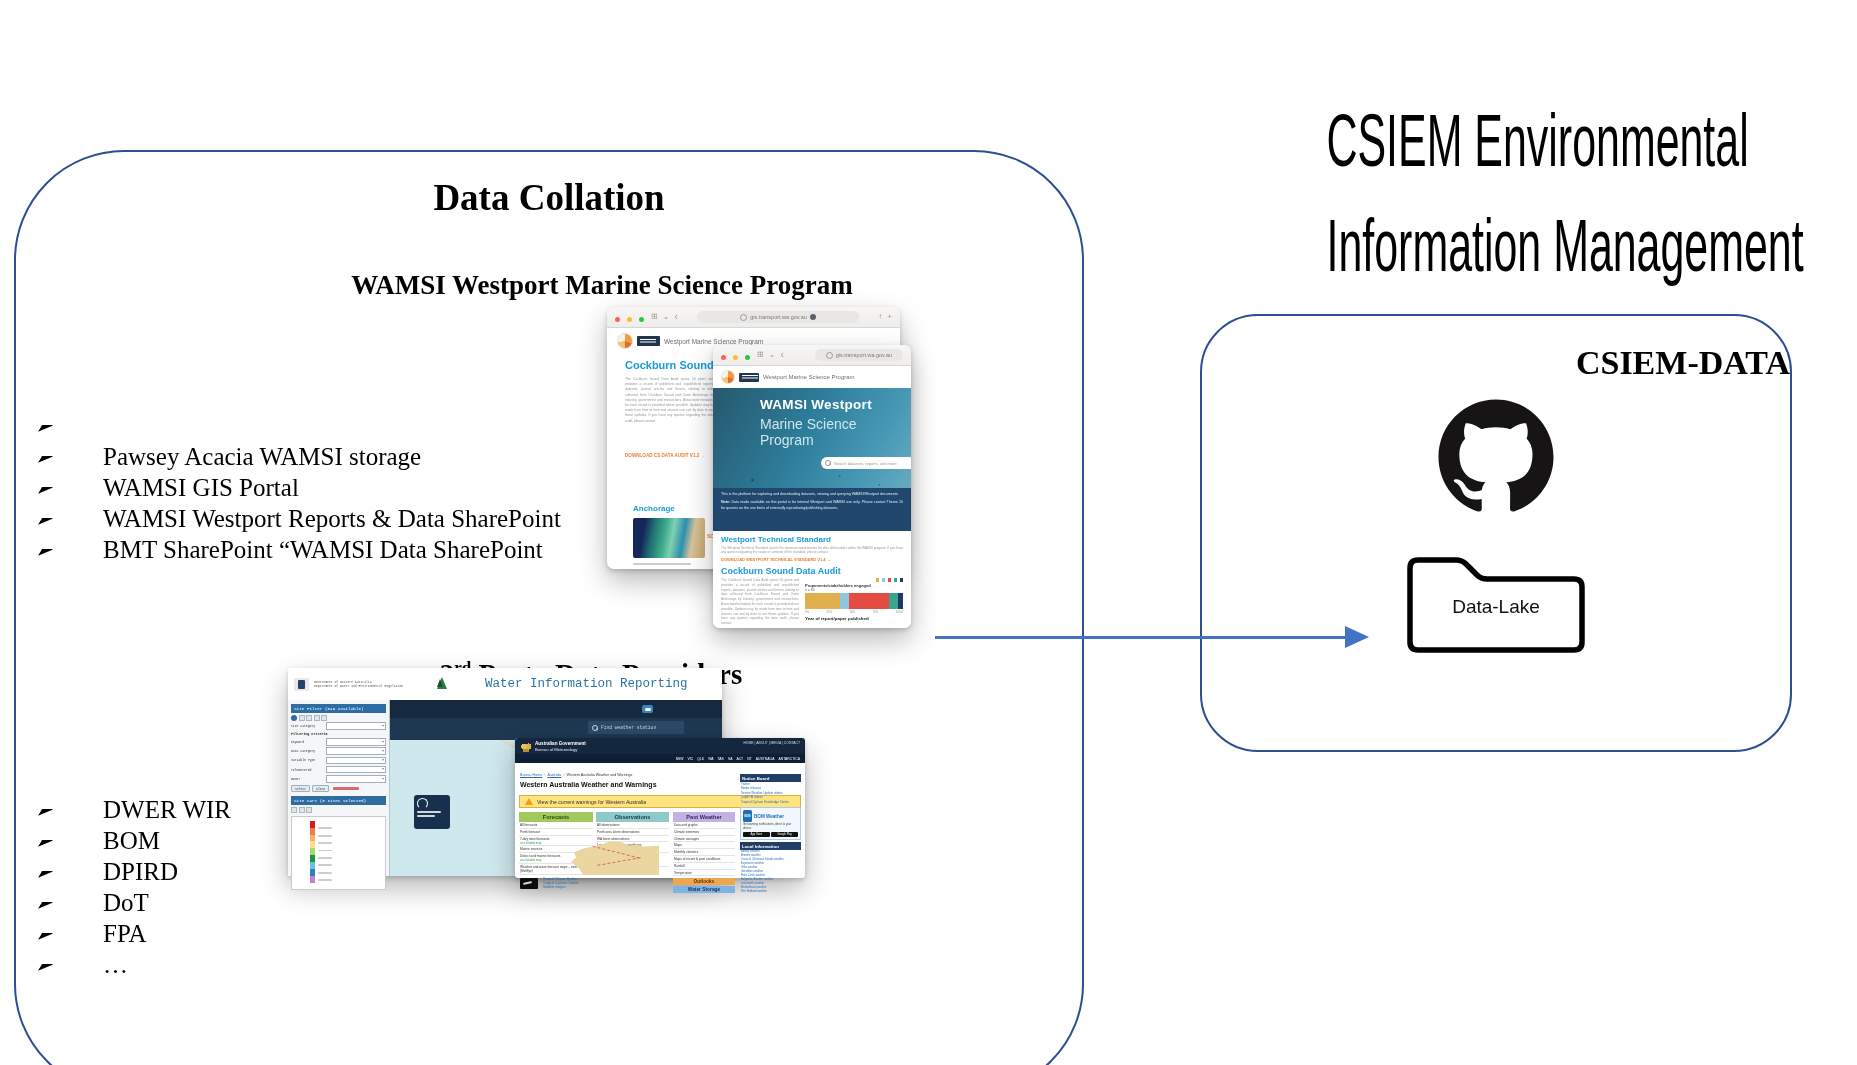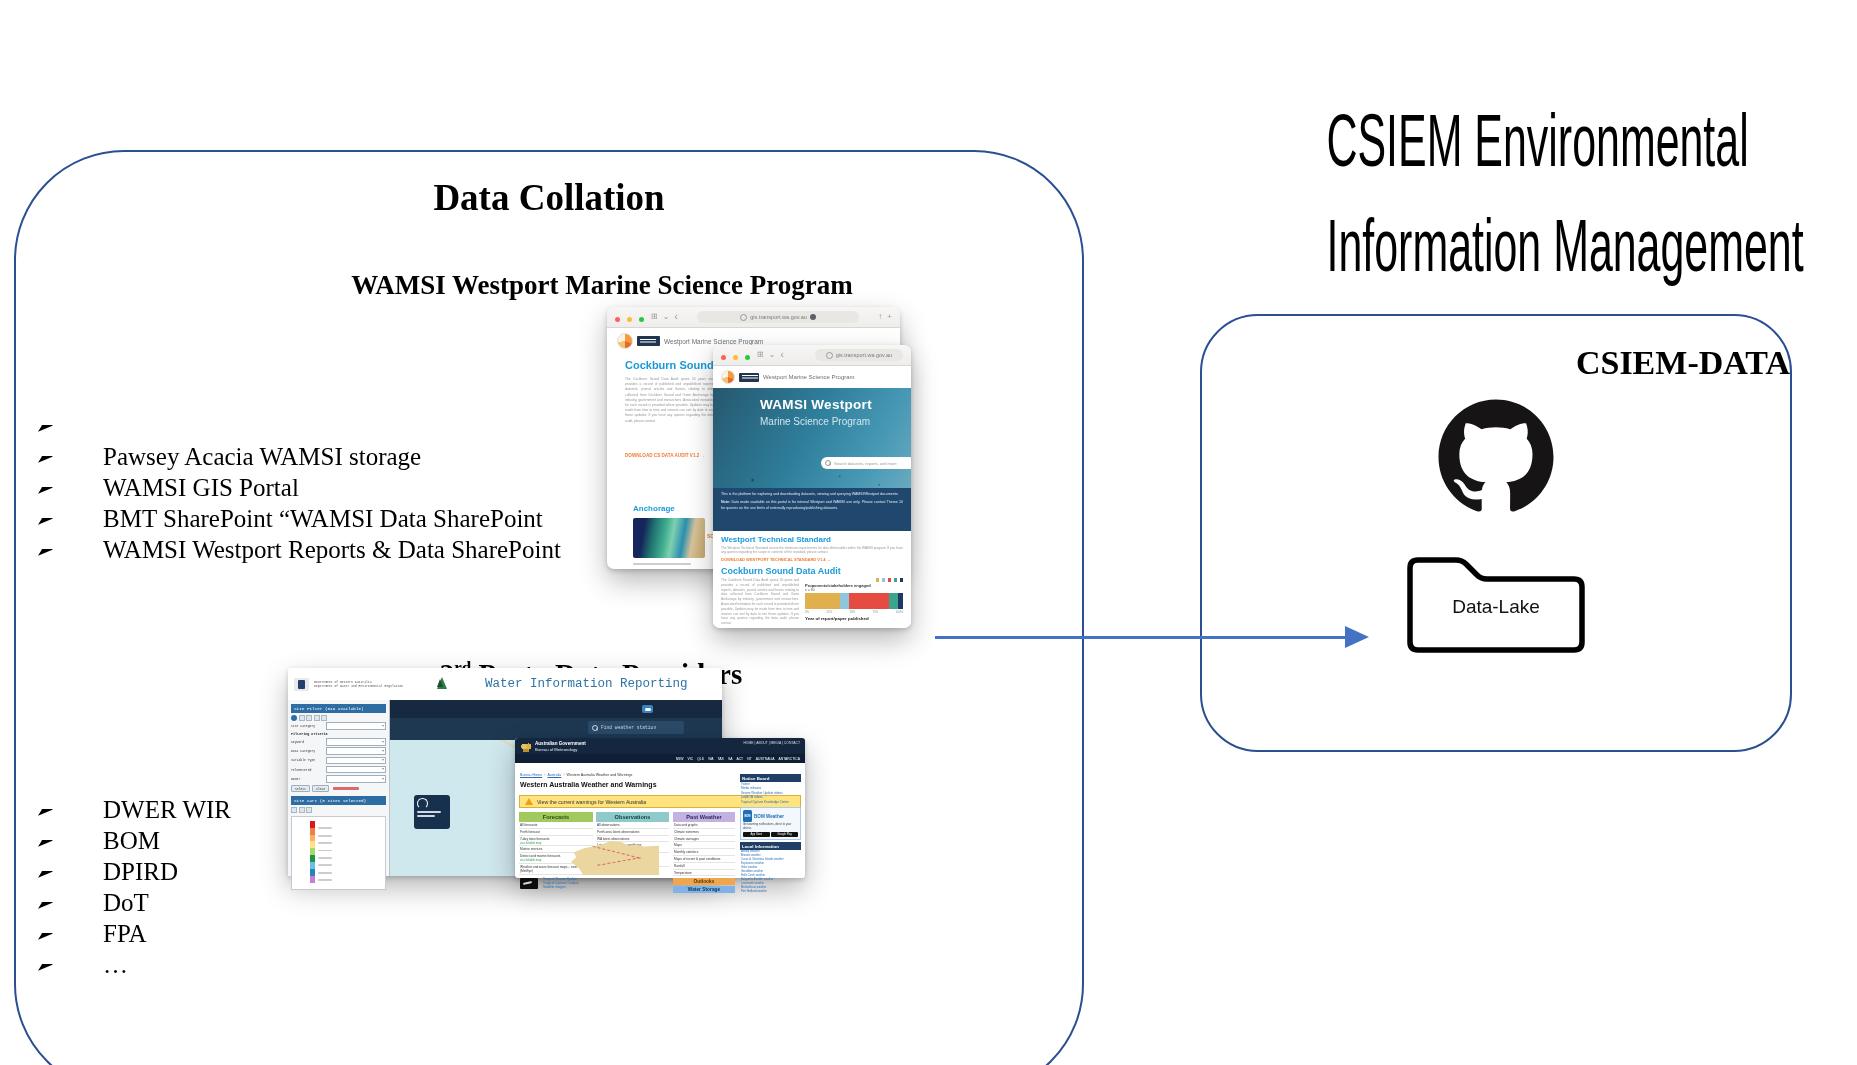--- a/index.html
+++ b/index.html
@@ -87,21 +87,21 @@
         background:linear-gradient(118deg,#26586e 0%,#2e7e9c 45%,#4899b6 75%,#71afc2 100%);}
   .hero::after{content:"";position:absolute;left:0;bottom:0;width:100%;height:38%;
         background:
          radial-gradient(60px 16px at 78% 86%,rgba(203,180,159,.85),transparent 70%),
          radial-gradient(90px 20px at 35% 100%,rgba(165,135,108,.8),transparent 70%),
          radial-gradient(42px 12px at 56% 92%,rgba(216,197,179,.8),transparent 70%),
          radial-gradient(3px 3px at 20% 30%,rgba(0,0,0,.45),transparent 70%),
          radial-gradient(2px 2px at 64% 22%,rgba(0,0,0,.4),transparent 70%),
          radial-gradient(2px 2px at 84% 40%,rgba(0,0,0,.4),transparent 70%);}
   .hero-t{position:absolute;left:47px;top:9px;font-size:13.5px;font-weight:bold;color:#fff;letter-spacing:.3px;}
-  .hero-s{position:absolute;left:47px;top:28px;font-size:10px;color:#cfe6ef;}
+  .hero-s{position:absolute;left:47px;top:28px;font-size:14px;color:#cfe6ef;}
   .hero-search{position:absolute;left:108px;top:69px;width:86px;height:12px;background:#fff;border-radius:6px;
                display:flex;align-items:center;gap:3px;padding:0 4px;font-size:4px;color:#999;z-index:2;}
   .mag{position:relative;width:4px;height:4px;border:.8px solid #999;border-radius:50%;flex:0 0 4px;}
   .mag::after{content:"";position:absolute;left:3.2px;top:3.2px;width:2.4px;height:.8px;background:#999;transform:rotate(45deg);}
   .navyband{position:absolute;left:0;top:143px;width:100%;height:43px;background:#20486e;
             color:#dfe8f2;font-size:3.6px;line-height:1.55;padding:4px 8px;box-sizing:border-box;text-align:justify;}
   .navyband .p2{margin-top:2.5px;}
   .white-sec{position:absolute;left:0;top:186px;width:100%;height:97px;background:#fff;border-radius:0 0 7px 7px;}
   .ft-h{margin:4px 8px 0;font-size:8px;font-weight:bold;color:#1a9bd8;}
   .ft-body{margin:1.5px 8px 0;font-size:3.2px;line-height:1.5;color:#97999c;text-align:justify;}
@@ -235,26 +235,26 @@
           <span class="li-t">Pawsey Acacia WAMSI storage</span>
         </div>
 
         <div class="li">
           <span class="bullet"></span>
           <span class="li-t">WAMSI GIS Portal</span>
         </div>
 
         <div class="li">
           <span class="bullet"></span>
+          <span class="li-t">WAMSI Westport Reports &amp; Data SharePoint</span>
+        </div>
+
+        <div class="li">
+          <span class="bullet"></span>
           <span class="li-t">BMT SharePoint “WAMSI Data SharePoint</span>
-        </div>
-
-        <div class="li">
-          <span class="bullet"></span>
-          <span class="li-t">WAMSI Westport Reports &amp; Data SharePoint</span>
         </div>
       </div>
 
     <div class="lp-third"><span>3</span><sup>rd</sup><span> Party Data Providers</span></div>
 
     <div class="list list2">
 
         <div class="li">
           <span class="bullet"></span>
           <span class="li-t">DWER WIR</span>

